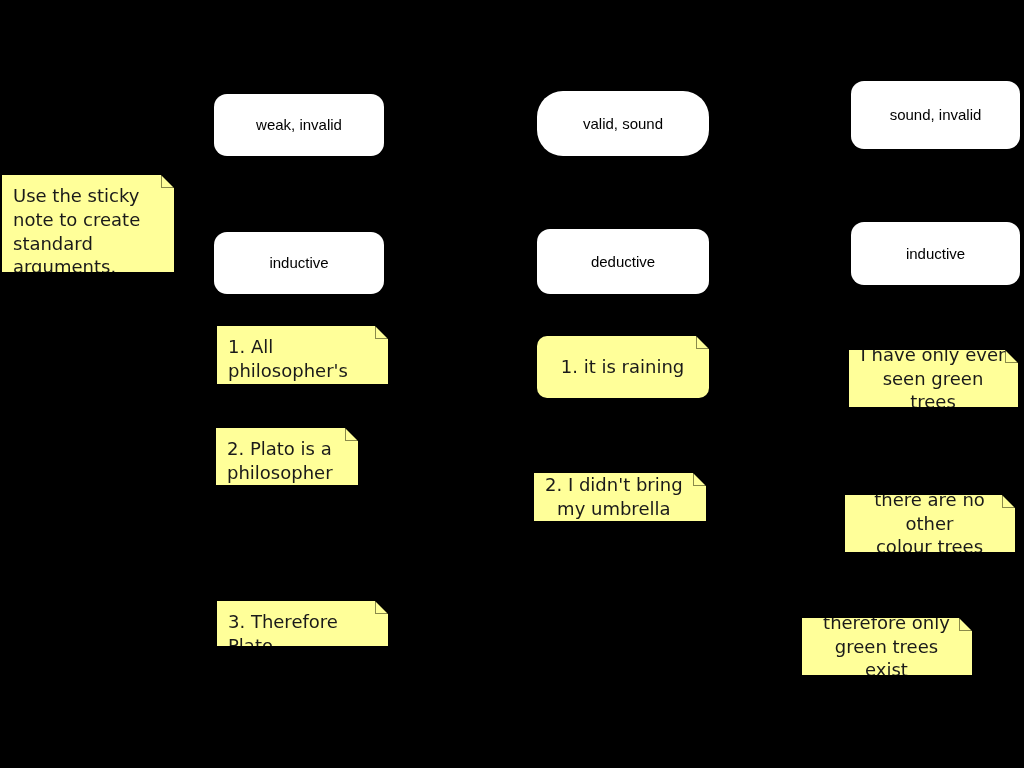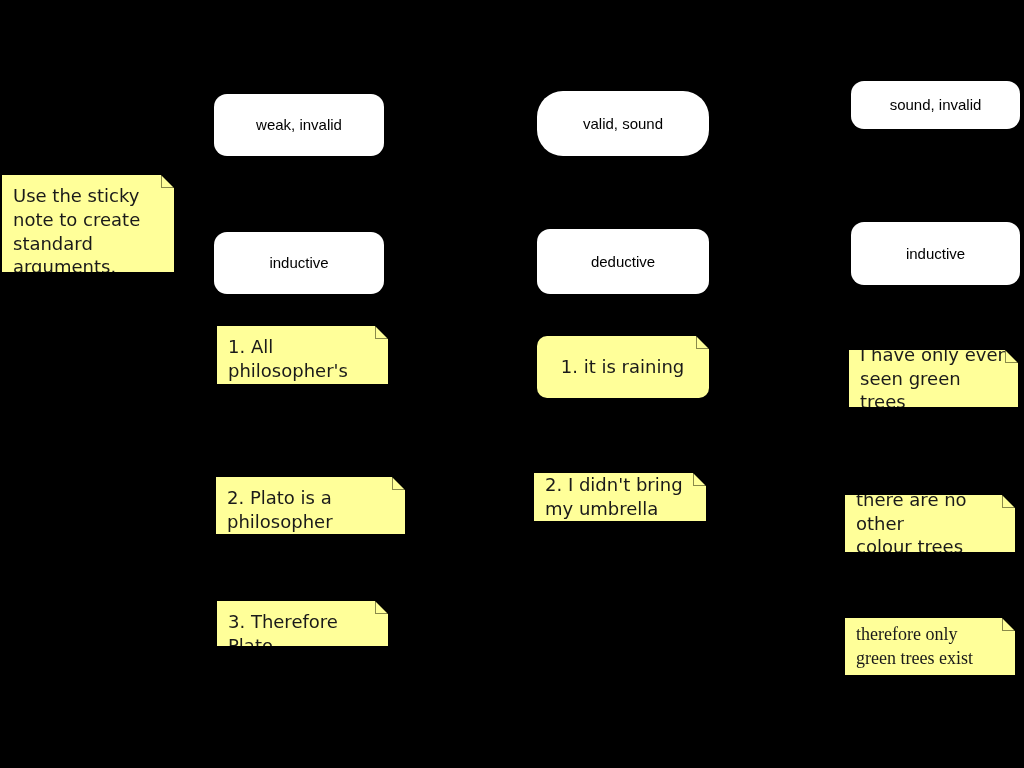--- a/index.html
+++ b/index.html
@@ -58,21 +58,21 @@
     border-bottom: 1px solid #8a8a4a;
     box-sizing: border-box;
   }
   .sticky .txt {
     position: relative;
     display: block;
     white-space: pre-line;
   }
   .sticky.center .txt { text-align: center; }
   .sticky.center { display: flex; align-items: center; justify-content: center; }
-  .sticky.vcenter { display: flex; align-items: center; }
+  .sticky.vcenter { display: flex; align-items: center; text-align: center; }
 </style>
 </head>
 <body>
 
 <div id="canvas">
 
   <div class="sticky" style="left:2px; top:175px; width:172px; height:97px;">
     <span class="fold"></span>
     <span class="txt">Use the sticky
 note to create
@@ -87,21 +87,21 @@
   <div class="label-box" style="left:214px; top:232px; width:170px; height:62px;">
     <span>inductive</span>
   </div>
 
   <div class="sticky" style="left:217px; top:326px; width:171px; height:58px;">
     <span class="fold"></span>
     <span class="txt">1. All philosopher's
 are boring</span>
   </div>
 
-  <div class="sticky" style="left:216px; top:477px; width:189px; height:57px;">
+  <div class="sticky" style="left:216px; top:428px; width:142px; height:57px;">
     <span class="fold"></span>
     <span class="txt">2. Plato is a
 philosopher</span>
   </div>
 
   <div class="sticky" style="left:217px; top:601px; width:171px; height:45px;">
     <span class="fold"></span>
     <span class="txt">3. Therefore Plato
 is boring.</span>
   </div>
@@ -119,39 +119,39 @@
     <span class="txt">1. it is raining</span>
   </div>
 
   <div class="sticky vcenter" style="left:534px; top:473px; width:172px; height:48px;">
     <span class="fold"></span>
     <span class="txt">2. I didn't bring
 my umbrella</span>
   </div>
 
 
-  <div class="label-box" style="left:851px; top:81px; width:169px; height:48px;">
+  <div class="label-box" style="left:851px; top:81px; width:169px; height:68px;">
     <span>sound, invalid</span>
   </div>
 
   <div class="label-box" style="left:851px; top:222px; width:169px; height:63px;">
     <span>inductive</span>
   </div>
 
   <div class="sticky vcenter" style="left:849px; top:350px; width:169px; height:57px;">
     <span class="fold"></span>
     <span class="txt">I have only ever
 seen green trees</span>
   </div>
 
   <div class="sticky vcenter" style="left:845px; top:495px; width:170px; height:57px;">
     <span class="fold"></span>
     <span class="txt">there are no other
 colour trees</span>
   </div>
 
-  <div class="sticky vcenter" style="left:845px; top:618px; width:170px; height:57px;font-family:Liberation Serif, serif;">
+  <div class="sticky vcenter" style="left:802px; top:618px; width:170px; height:57px;">
     <span class="fold"></span>
     <span class="txt">therefore only
 green trees exist</span>
   </div>
 
 </div>
 
 </body></html>

